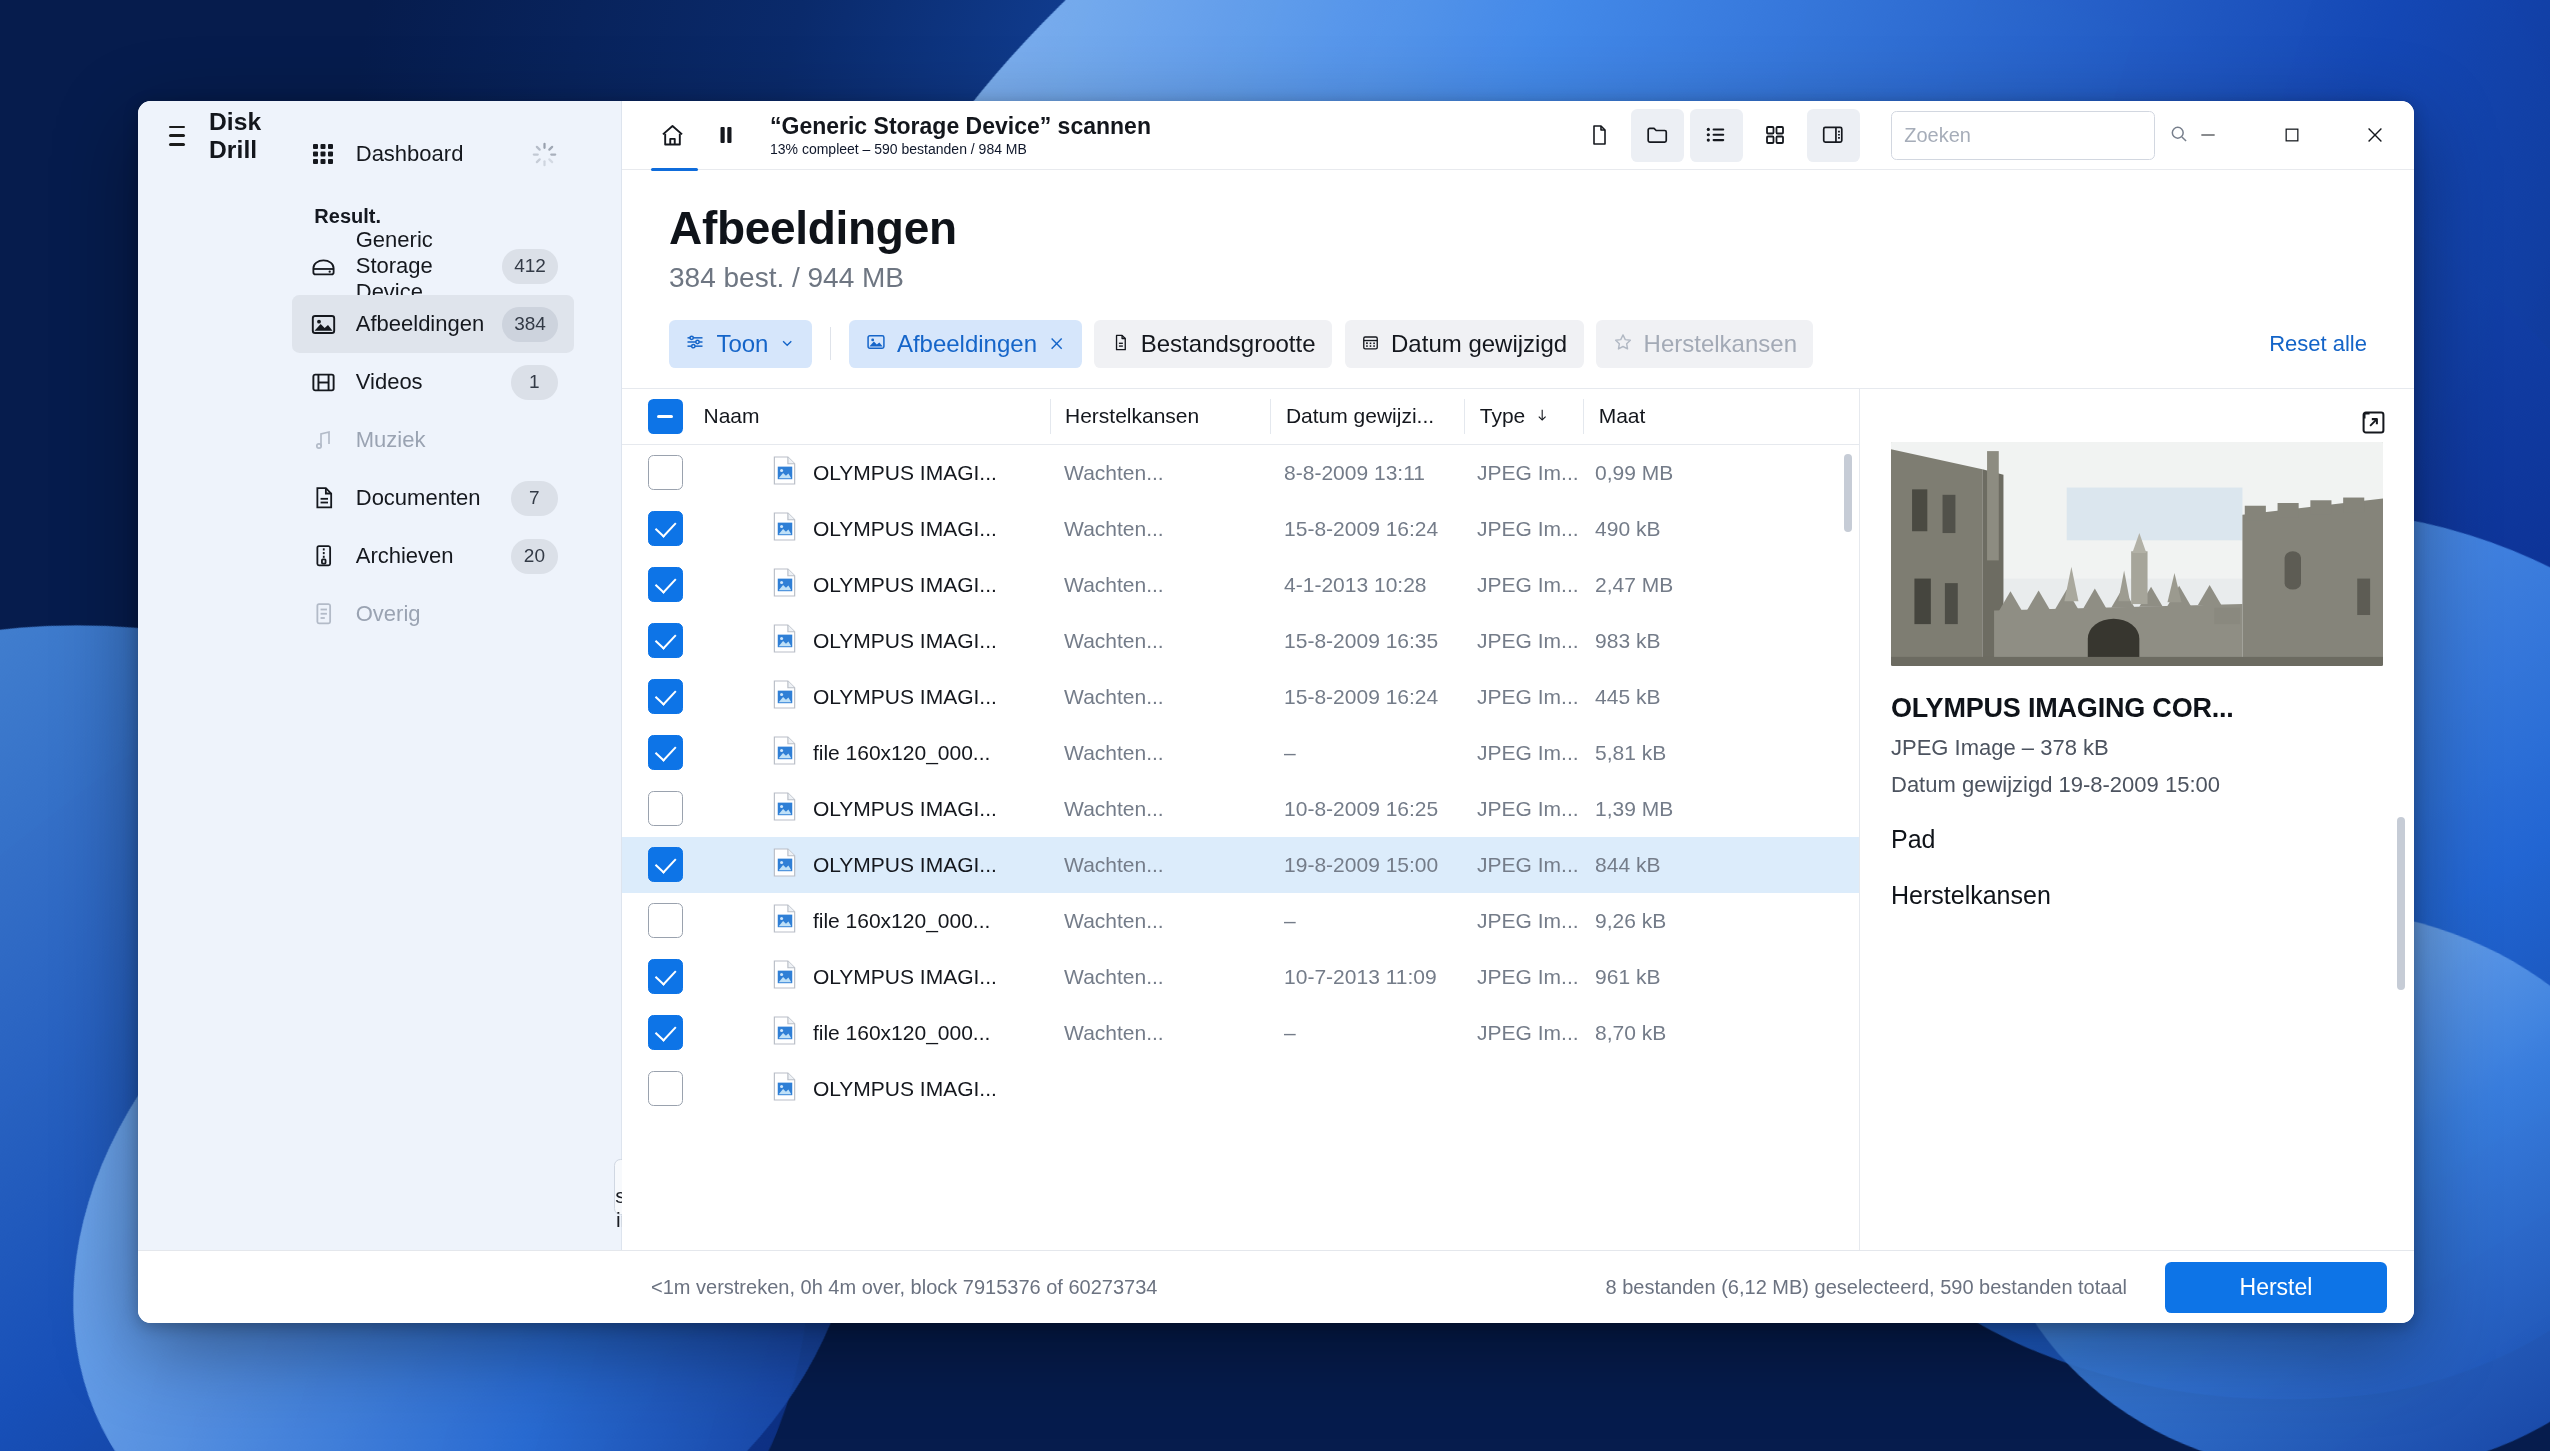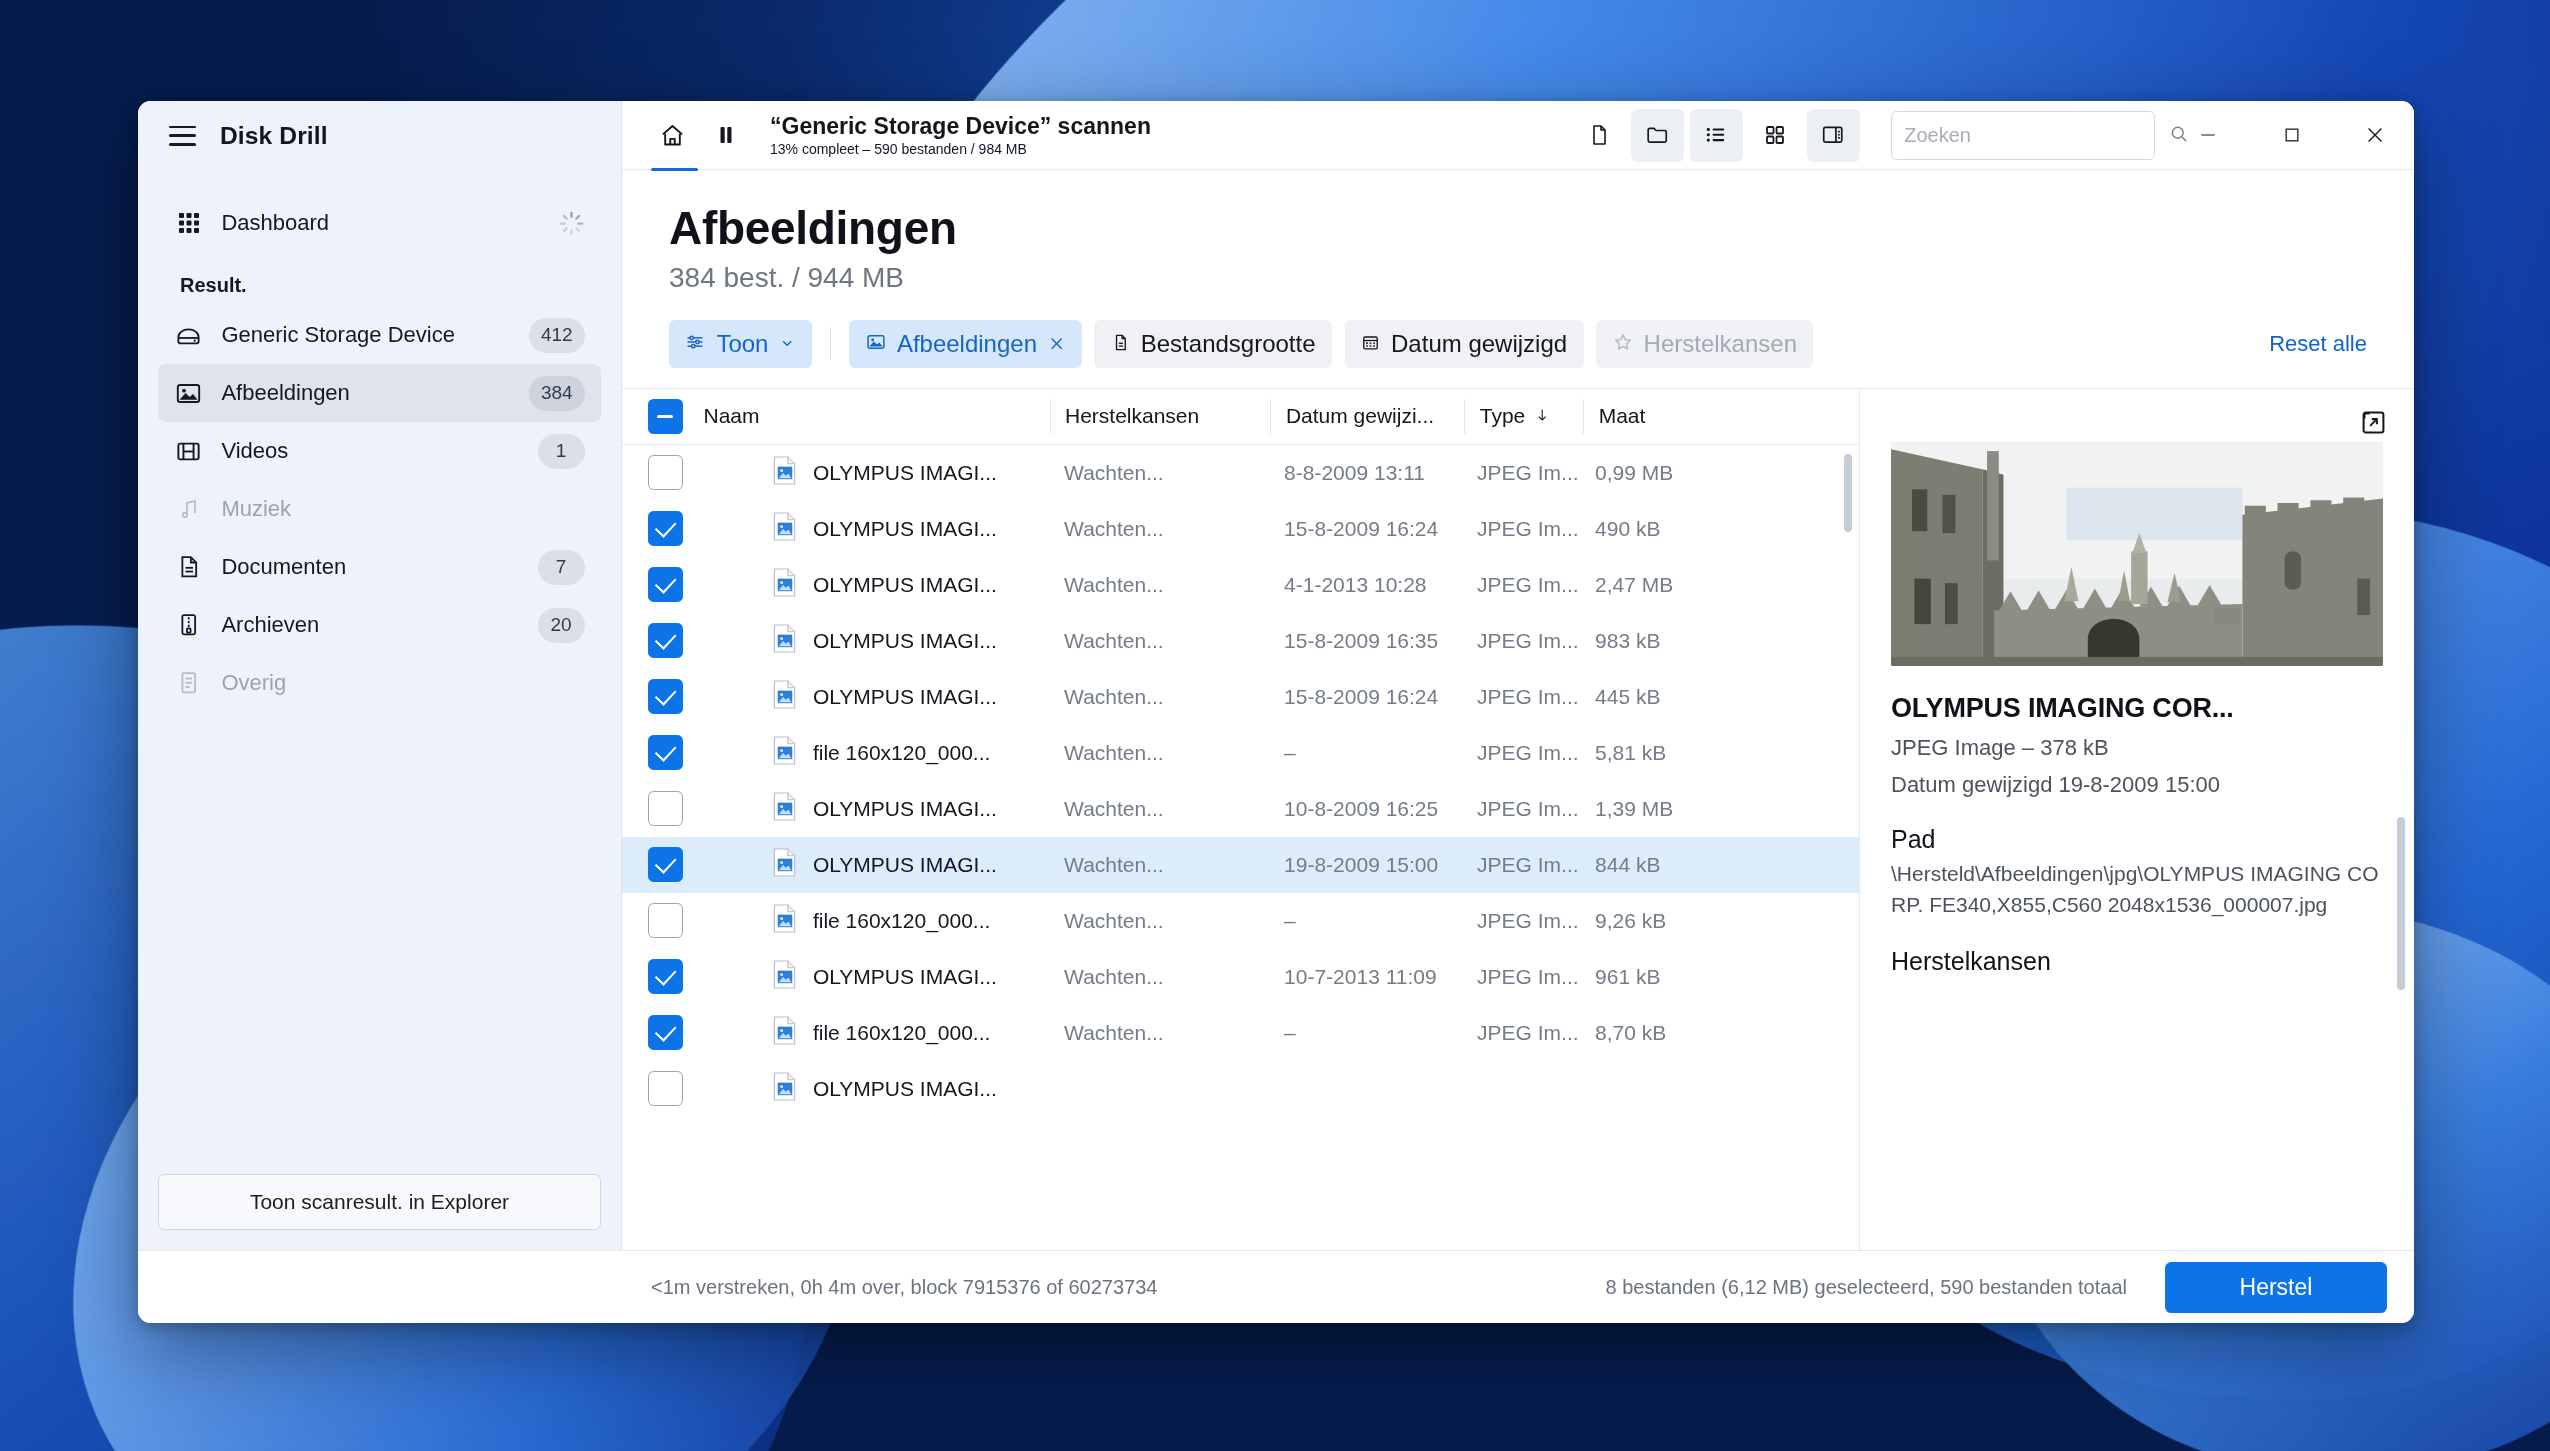--- a/index.html
+++ b/index.html
@@ -66,21 +66,21 @@
     box-shadow: 0 25.5px 82px rgba(0,0,0,.38), 0 3.6px 14.6px rgba(0,0,0,.24);
     display: flex; flex-direction: column; overflow: hidden;
   }
   #window-body { display: flex; flex: 1; min-height: 0; }
 
   
   #sidebar {
     width: 484px; flex: none;
     background: #eef3fb;
     border-right: 0.9px solid #dde4ee;
-    display: flex; flex-direction: column;
+    display: flex; flex-direction: row;
   }
   #sidebar-header {
     height: 69px; display: flex; align-items: center;
     padding: 0 0 0 31px; gap: 24px;
   }
   .hamburger { width: 27px; height: 20px; display: flex; flex-direction: column; justify-content: space-between; cursor: pointer; }
   .hamburger span { display: block; height: 2.2px; background: #1b1b1b; border-radius: 1.8px; }
   #app-title { font-size: 24.6px; font-weight: 600; color: #13161c; letter-spacing: 0.1px; }
 
   .nav-list { padding: 24px 20px 0 20px; }
@@ -898,21 +898,20 @@
 
               <path d="M168 246 L168 216 a22 22 0 0 1 44 0 L212 246 Z" fill="#37362f"></path>
               <rect x="0" y="236" width="420" height="10" fill="#6c6b61"></rect>
             </svg>
           </div>
 
           <div id="det-title">OLYMPUS IMAGING COR...</div>
           <div class="det-line">JPEG Image – 378 kB</div>
           <div class="det-line">Datum gewijzigd 19-8-2009 15:00</div>
           <div class="det-head">Pad</div>
-          <div class="det-path">\Hersteld\Afbeeldingen\jpg\OLYMPUS IMAGING CORP. FE340,X855,C560 2048x1536_000007.jpg</div>
           <div class="det-head">Herstelkansen</div>
           <div id="det-scrollbar"></div>
         </div>
       </div>
     </div>
   </div>
 
   <div id="statusbar">
     <div id="status-left"></div>
     <div id="status-elapsed">&lt;1m verstreken, 0h 4m over, block 7915376 of 60273734</div>

